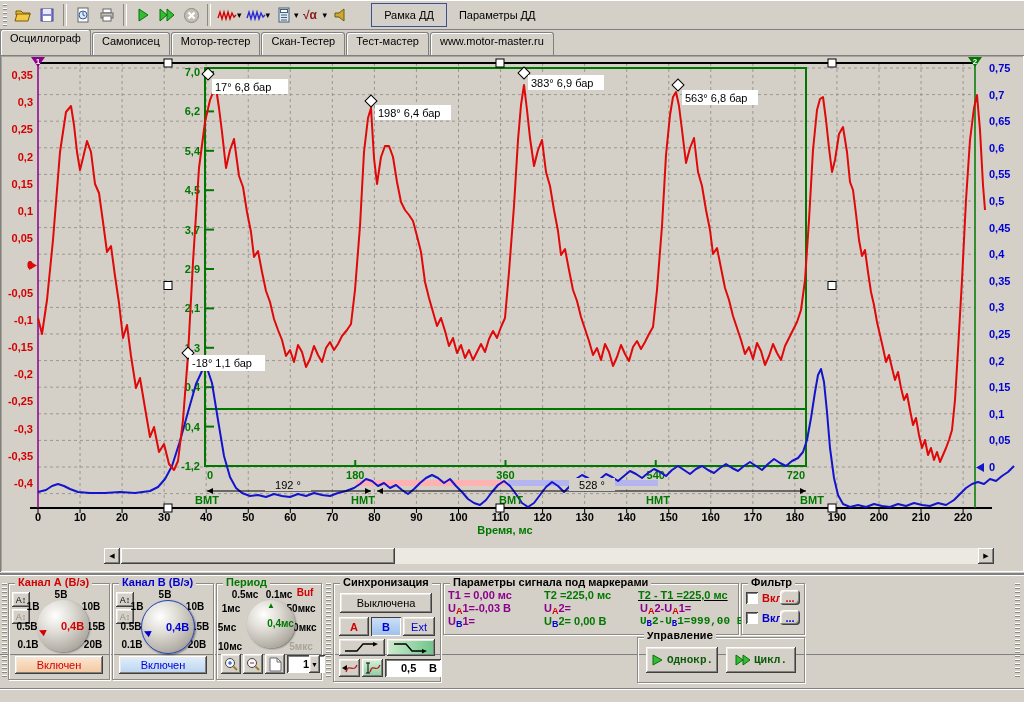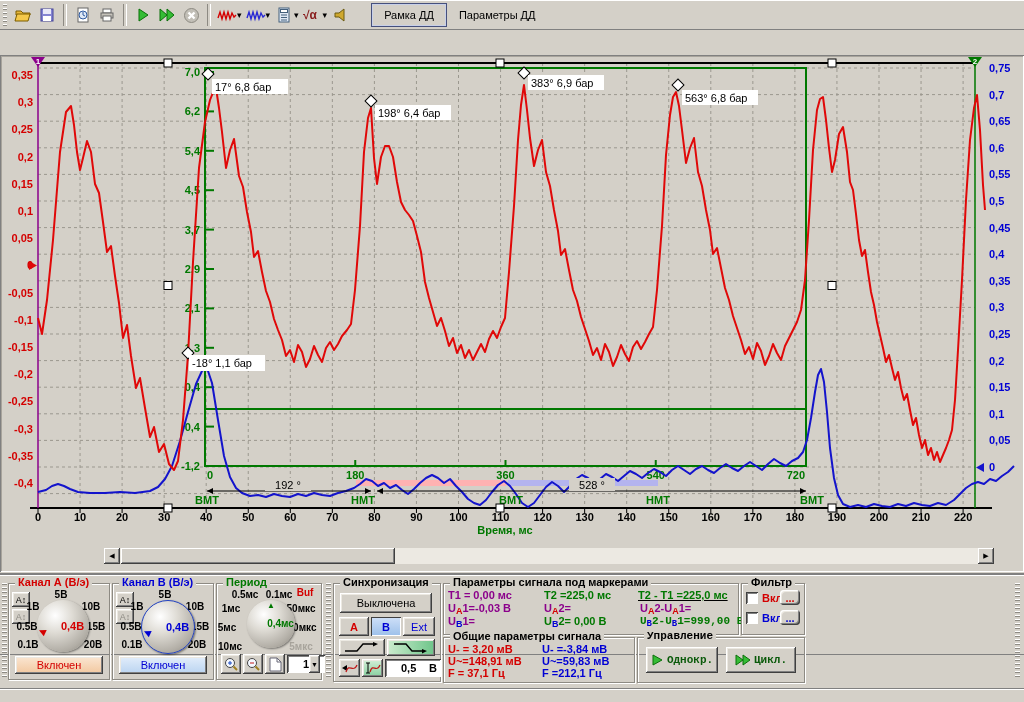--- a/index.html
+++ b/index.html
@@ -150,20 +150,28 @@
     <span class="dd">▾</span>
     <span class="tbi">
         <svg width="16" height="16">
           <polygon points="2,6 6,6 11,2 11,14 6,10 2,10" fill="#cfa82e" stroke="#6a5a10"></polygon>
         </svg>
       </span>
     <div class="tbtn framed">Рамка ДД</div>
     <div class="tbtn">Параметры ДД</div>
   </div>
 
+  <div class="tabs" id="tabs">
+      <div class="tab active">Осциллограф</div>
+      <div class="tab">Самописец</div>
+      <div class="tab">Мотор-тестер</div>
+      <div class="tab">Скан-Тестер</div>
+      <div class="tab">Тест-мастер</div>
+      <div class="tab">www.motor-master.ru</div>
+    </div>
 
   <div class="plot-panel">
     <svg id="wave" class="plot-svg" width="1024" height="492">
         <line x1="80.05" y1="8" x2="80.05" y2="453" class="grid"></line>
         <line x1="122.1" y1="8" x2="122.1" y2="453" class="grid"></line>
         <line x1="164.14999999999998" y1="8" x2="164.14999999999998" y2="453" class="grid"></line>
         <line x1="206.2" y1="8" x2="206.2" y2="453" class="grid"></line>
         <line x1="248.25" y1="8" x2="248.25" y2="453" class="grid"></line>
         <line x1="290.29999999999995" y1="8" x2="290.29999999999995" y2="453" class="grid"></line>
         <line x1="332.34999999999997" y1="8" x2="332.34999999999997" y2="453" class="grid"></line>
@@ -510,33 +518,20 @@
     <div class="grp" style="left:741px;top:8px;width:62px;height:50px;">
       <span class="legend">Фильтр</span>
       <div class="cb" style="left:4px;top:8px;"></div>
       <span style="position:absolute;left:20px;top:8px;color:#d40000;font-weight:bold;">Вкл</span>
       <div class="btn3" style="left:38px;top:6px;width:20px;height:15px;color:#d40000;font-weight:bold;border-radius:4px;">...</div>
       <div class="cb" style="left:4px;top:28px;"></div>
       <span style="position:absolute;left:20px;top:28px;color:#0000d4;font-weight:bold;">Вкл</span>
       <div class="btn3" style="left:38px;top:26px;width:20px;height:15px;color:#0000d4;font-weight:bold;border-radius:4px;">...</div>
     </div>
 
-    <div class="grp" style="left:443px;top:62px;width:190px;height:44px;">
-      <span class="legend">Общие параметры сигнала</span>
-      <div id="genL" style="position:absolute;left:4px;top:5px;color:#d40000;font-weight:bold;line-height:12px;">
-          <div>U- = 3,20 мВ</div>
-          <div>U~=148,91 мВ</div>
-          <div>F = 37,1 Гц</div>
-        </div>
-      <div id="genR" style="position:absolute;left:98px;top:5px;color:#0000d4;font-weight:bold;line-height:12px;">
-          <div>U- =-3,84 мВ</div>
-          <div>U~=59,83 мВ</div>
-          <div>F =212,1 Гц</div>
-        </div>
-    </div>
 
     <div class="grp" style="left:637px;top:62px;width:166px;height:44px;font-family:Liberation Mono, monospace;">
       <span class="legend">Управление</span>
       <div class="btn3" style="left:8px;top:9px;width:72px;height:26px;font-weight:bold;color:#0a5a0a;">
         <svg width="12" height="12" style="margin-right:4px;">
             <polygon points="2,1 11,6 2,11" fill="#35bc35" stroke="#0a700a"></polygon>
           </svg>
         <span>Однокр.</span>
       </div>
       <div class="btn3" style="left:88px;top:9px;width:70px;height:26px;font-weight:bold;color:#0a5a0a;">

